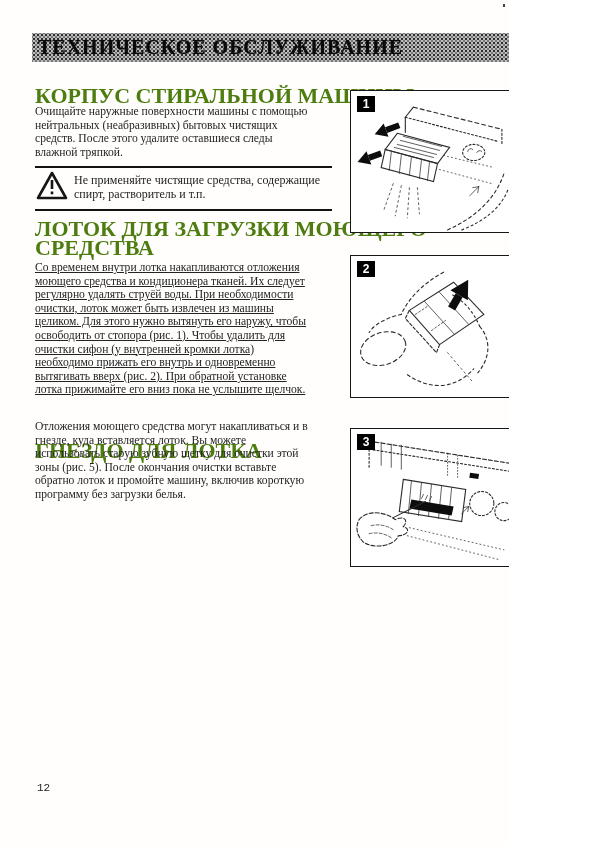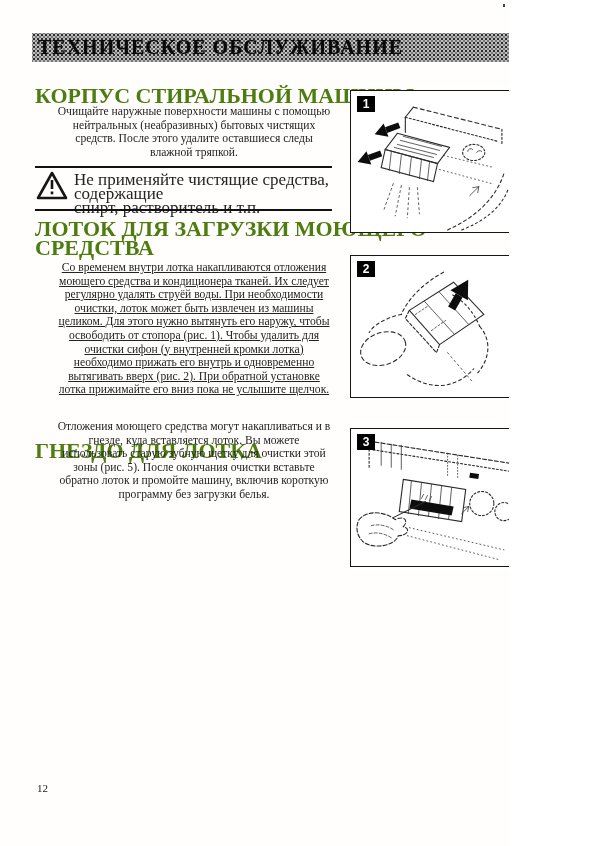--- a/index.html
+++ b/index.html
@@ -24,39 +24,39 @@
     position:absolute;left:503px;top:4px;width:30px;height:3px;
     background-image:repeating-linear-gradient(90deg,#444 0 2px,transparent 2px 6px);
   }
   h2.sec{
     position:absolute;left:35px;margin:0;font-size:22px;line-height:19px;
     font-weight:bold;white-space:pre-line;color:#4d7c0f;
   }
   h2.sec::first-letter{font-size:22px;}
   .body-text{
     position:absolute;left:35px;width:318px;margin:0;
-    font-size:11.6px;line-height:13.6px;white-space:pre-line;color:#232323;text-align:center;
+    font-size:11.6px;line-height:13.6px;white-space:pre-line;color:#232323;
   }
   .rule{position:absolute;left:35px;width:297px;height:2px;background:#121212;}
   .warning-icon{position:absolute;left:36px;top:171px;}
   .warning-text{
     position:absolute;left:74px;top:173px;width:262px;margin:0;
-    font-size:17px;line-height:14px;white-space:pre-line;color:#232323;
+    font-size:12px;line-height:14px;white-space:pre-line;color:#232323;
   }
   .fig{
     position:absolute;left:350px;width:168px;border:1.5px solid #161616;
     background:#fff;box-sizing:border-box;
   }
   .fig svg{position:absolute;left:0;top:0;width:100%;height:100%;}
   .fig-badge{
     position:absolute;left:6px;top:5px;width:18px;height:16px;background:#000;
     color:#fff;font-family:"Liberation Sans", sans-serif;font-weight:bold;
     font-size:12px;line-height:16px;text-align:center;z-index:2;
   }
-  .page-number{position:absolute;left:37px;top:782px;font-size:11px;color:#222;}
+  .page-number{position:absolute;left:37px;top:782px;font-size:11px;color:#222;font-family:Liberation Mono, monospace;}
   svg .ln{fill:none;stroke:#2b2b2b;stroke-width:1.1;stroke-linecap:round;}
   svg .thin{fill:none;stroke:#3a3a3a;stroke-width:.8;stroke-linecap:round;}
   svg .blk{fill:#0d0d0d;stroke:none;}
 </style>
 </head>
 <body>
 
 <div class="page">
 
   <div class="scan-dots"></div>

